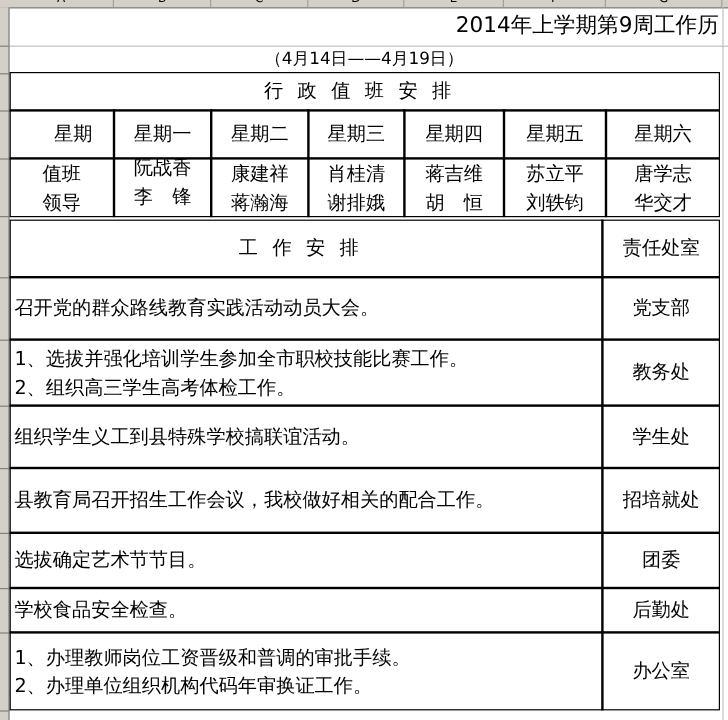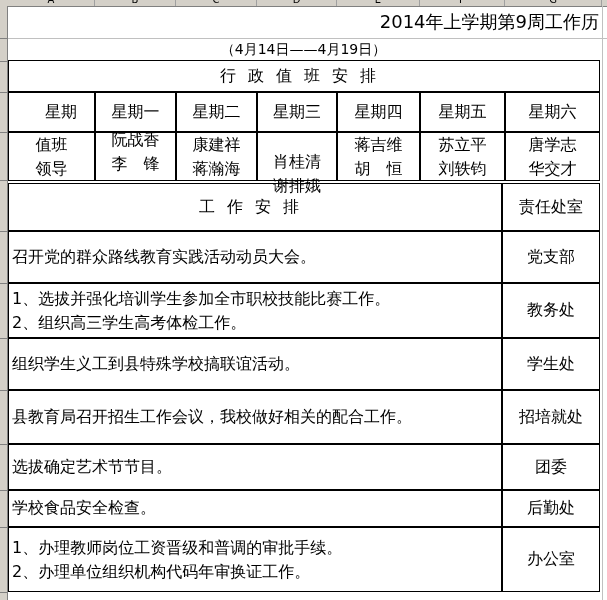--- a/index.html
+++ b/index.html
@@ -104,21 +104,21 @@
   <span>领导</span>
 </div>
 <div class="cell two-line" style="left:95px;top:132px;width:81px;height:40px">
   <span>阮战香</span>
   <span>李　锋</span>
 </div>
 <div class="cell two-line" style="left:176px;top:132px;width:81px;height:49px">
   <span>康建祥</span>
   <span>蒋瀚海</span>
 </div>
-<div class="cell two-line" style="left:257px;top:149px;width:80px;height:49px">
+<div class="cell two-line" style="left:257px;top:132px;width:80px;height:49px">
   <span>肖桂清</span>
   <span>谢排娥</span>
 </div>
 <div class="cell two-line" style="left:337px;top:132px;width:83px;height:49px">
   <span>蒋吉维</span>
   <span>胡　恒</span>
 </div>
 <div class="cell two-line" style="left:420px;top:132px;width:85px;height:49px">
   <span>苏立平</span>
   <span>刘轶钧</span>

